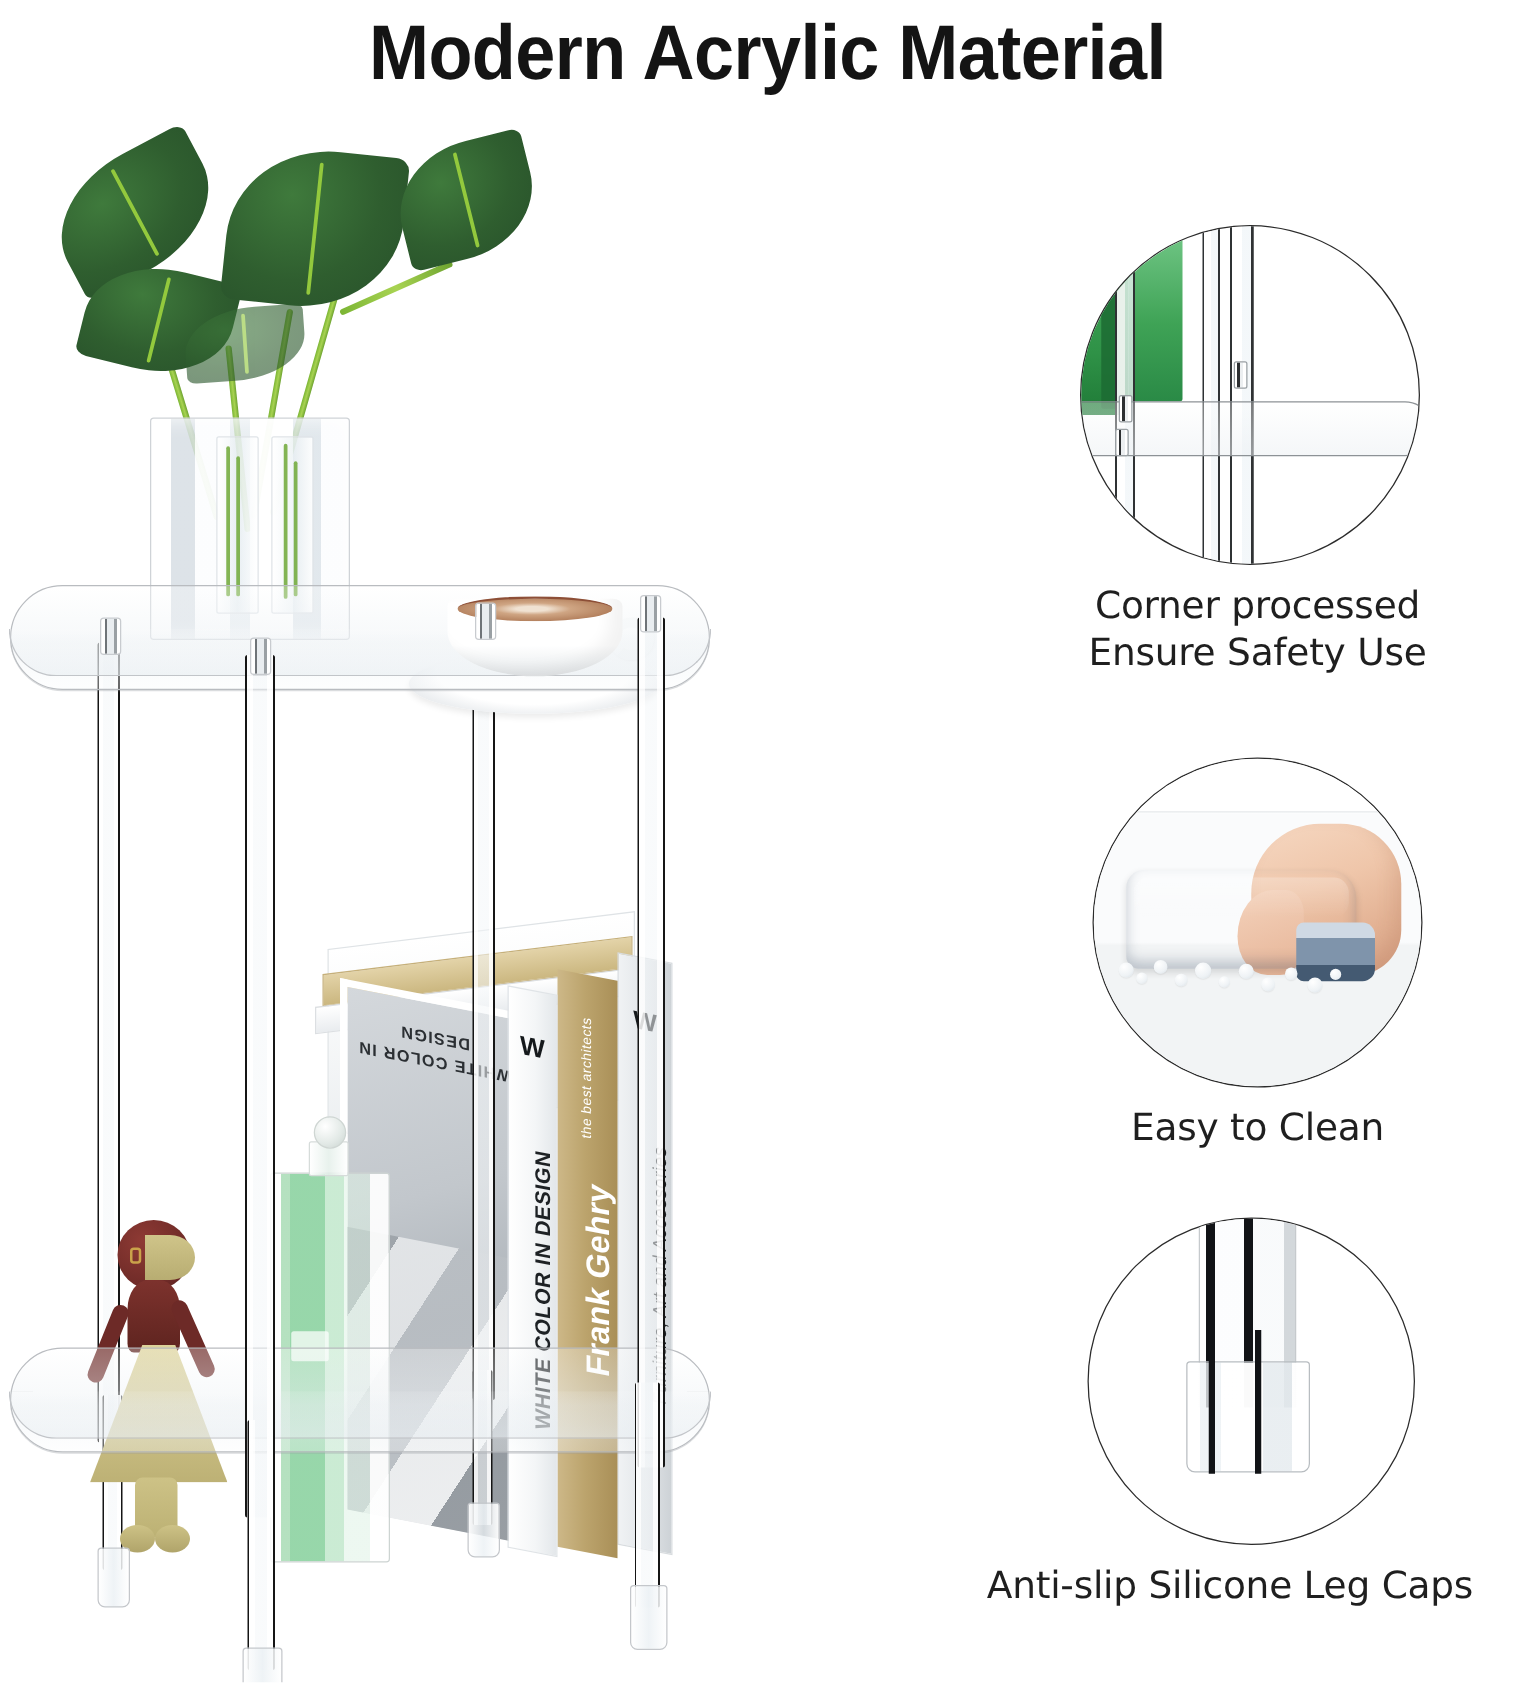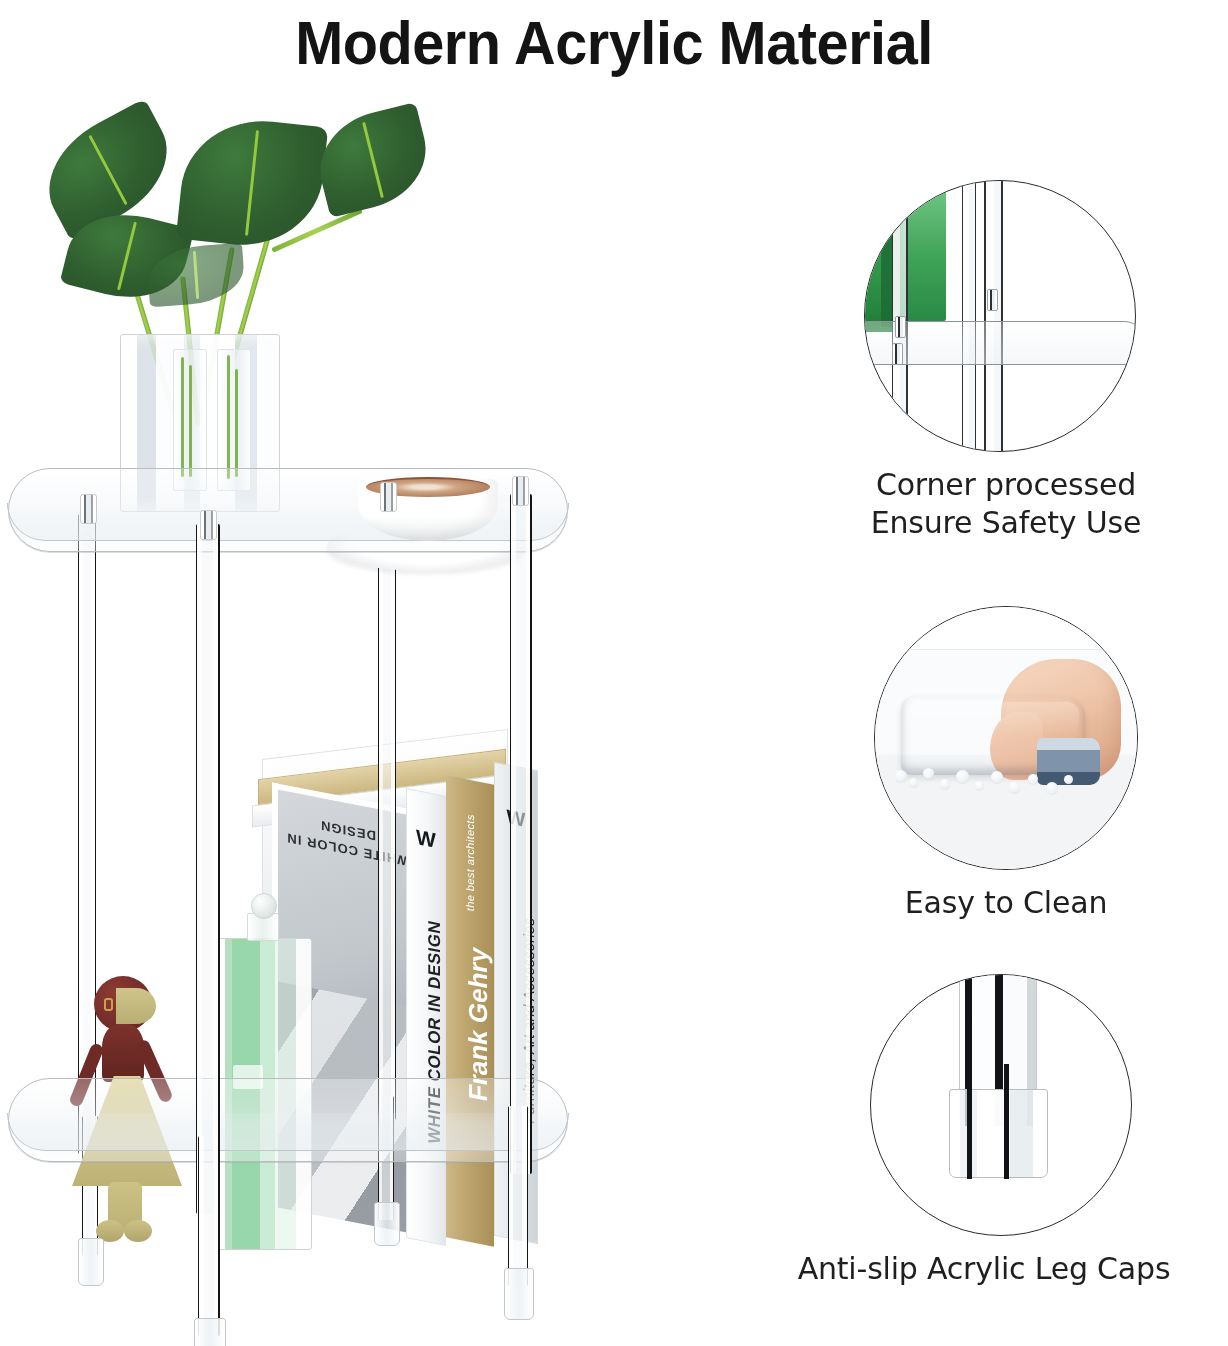--- a/index.html
+++ b/index.html
@@ -513,16 +513,16 @@
       </div>
     </div>
     <div class="cap-text" style="top:284px; left:0;">Easy to Clean</div>
   </div>
 
   <div class="feature" style="left:740px; top:960px; width:488px; height:340px;">
     <div class="circle" style="left:130px; top:14px; width:262px; height:262px;">
       <div class="c3-leg"></div>
       <div class="c3-cap"></div>
     </div>
-    <div class="cap-text" style="top:290px; left:0;">Anti-slip Acrylic Leg Caps</div>
+    <div class="cap-text" style="top:290px; left:0;">Anti-slip Silicone Leg Caps</div>
   </div>
 
 </div>
 
 </body></html>

